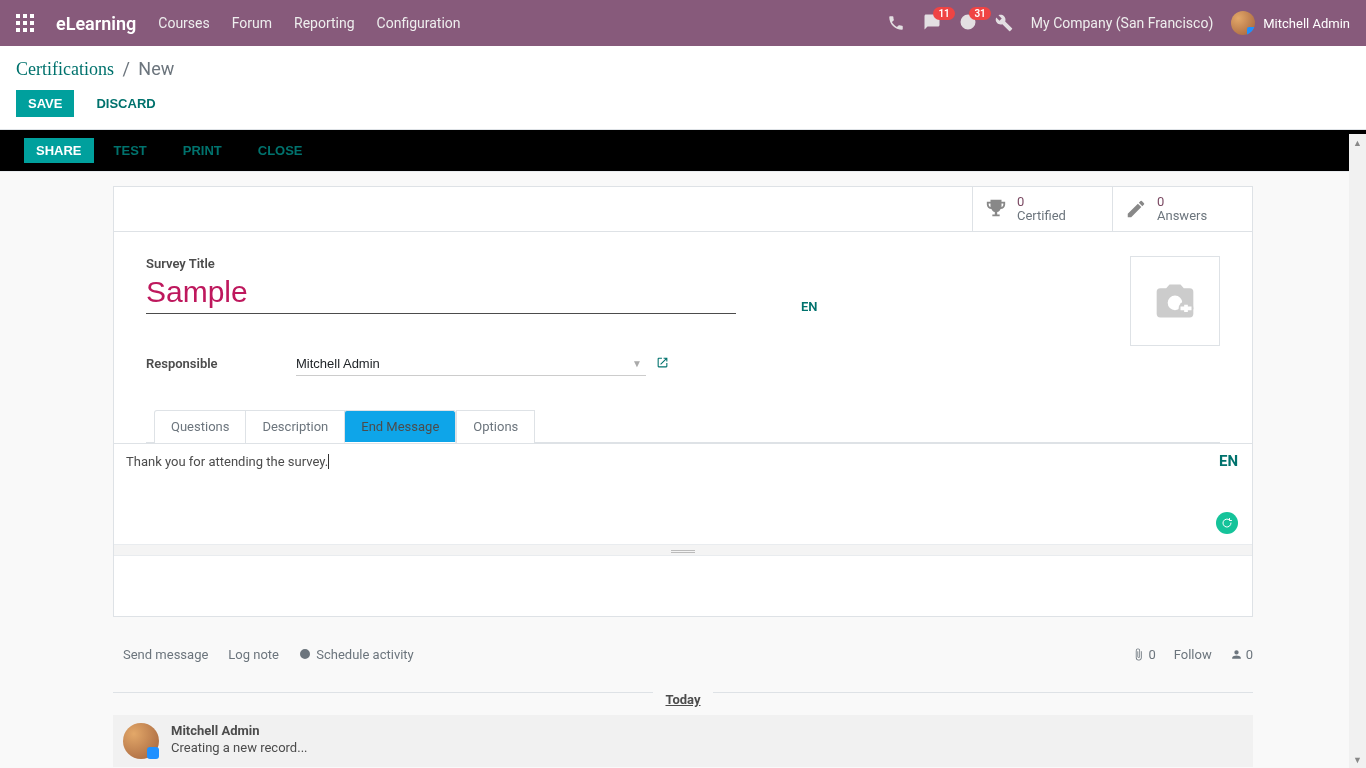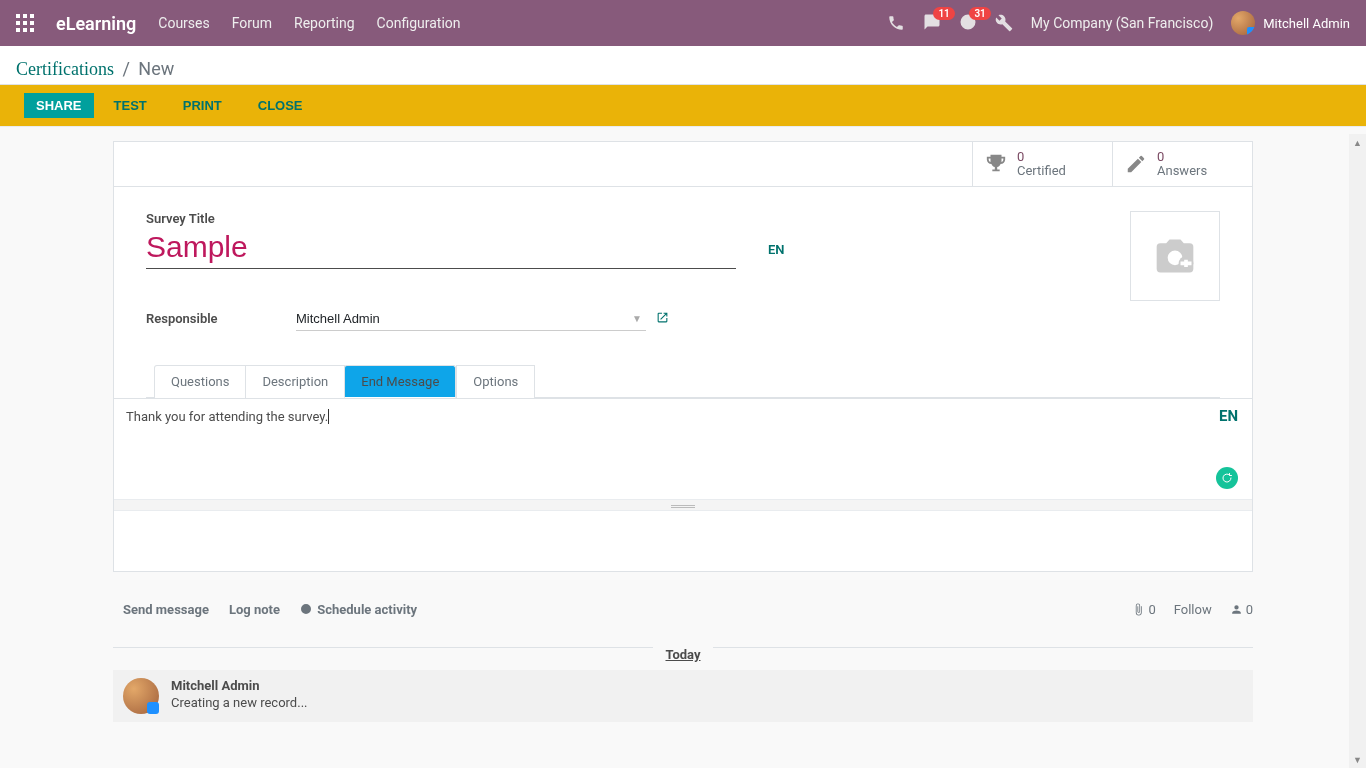--- a/index.html
+++ b/index.html
@@ -26,40 +26,40 @@
   .breadcrumb { padding: 12px 16px 4px 16px; font-size: 18px; }
   .breadcrumb a { color: #00726d; text-decoration: none; cursor: pointer; font-family: Liberation Serif, serif; }
   .breadcrumb .sep { color: #6c757d; margin: 0 4px; }
   .breadcrumb .current { color: #6c757d; }
   .control-buttons { padding: 6px 16px 12px 16px; display: flex; gap: 10px; align-items: center; }
   .btn { font-size: 13px; font-weight: 600; padding: 6px 12px; border: none; cursor: pointer; text-transform: uppercase; }
   .btn-primary { background: #00a09d; color: #fff; }
   .btn-link { background: transparent; color: #00726d; }
 
   
-  .status-bar { background: #eab308; border-bottom: 1px solid #e9ecef; padding: 8px 24px; display: flex; gap: 4px; align-items: center; }
+  .status-bar { background: #000000; border-bottom: 1px solid #e9ecef; padding: 8px 24px; display: flex; gap: 4px; align-items: center; }
   .status-btn { font-size: 13px; font-weight: 600; padding: 5px 12px; border: none; cursor: pointer; text-transform: uppercase; }
   .status-primary { background: #00a09d; color: #fff; }
   .status-link { background: transparent; color: #00726d; padding: 5px 16px; }
 
   
   .form-wrap { display: flex; justify-content: center; padding: 0; }
   .form-sheet { width: 1140px; background: #fff; border: 1px solid #dee2e6; margin-top: 14px; position: relative; }
 
   
   .stat-buttons { display: flex; justify-content: flex-end; border-bottom: 1px solid #dee2e6; }
   .stat-btn { width: 140px; height: 44px; border-left: 1px solid #dee2e6; display: flex; align-items: center; gap: 10px; padding: 0 12px; cursor: pointer; }
   .stat-btn svg { width: 22px; height: 22px; fill: #888; }
   .stat-text { display: flex; flex-direction: column; line-height: 1.1; }
   .stat-num { color: #7a4962; font-size: 13px; }
   .stat-label { color: #6c757d; font-size: 13px; }
 
   
   .form-body { padding: 24px 32px 0 32px; position: relative; }
-  .title-row { display: flex; gap: 28px; align-items: center; }
+  .title-row { display: flex; gap: 61px; align-items: flex-end; }
   .title-col { flex: 0 0 590px; }
   .field-label { font-size: 13px; color: #4c4c4c; font-weight: 600; margin-bottom: 2px; }
   .title-input { font-size: 30px; font-weight: 500; color: #be185d; border: none; border-bottom: 1px solid #4c4c4c; width: 100%; padding: 2px 0 4px 0; outline: none; }
   .lang-tag { color: #00726d; font-weight: 600; font-size: 13px; cursor: pointer; margin-top: 18px; margin-left: 4px; }
   .image-placeholder { position: absolute; top: 24px; right: 32px; width: 90px; height: 90px; border: 1px solid #dee2e6; display: flex; align-items: center; justify-content: center; cursor: pointer; }
   .image-placeholder svg { width: 52px; height: 44px; fill: #ccc; }
 
   .responsible-row { display: flex; align-items: center; margin-top: 38px; gap: 0; }
   .responsible-row .field-label { width: 150px; font-weight: 600; }
   .m2o-wrap { display: flex; align-items: center; border-bottom: 1px solid #ccc; width: 350px; position: relative; }
@@ -85,21 +85,21 @@
   .grammarly svg { width: 12px; height: 12px; stroke: #fff; fill: none; stroke-width: 2; }
 
   .resize-handle { height: 12px; background: #f4f4f4; border-top: 1px solid #e9ecef; border-bottom: 1px solid #e9ecef; display: flex; align-items: center; justify-content: center; cursor: ns-resize; }
   .resize-handle span { width: 24px; height: 1px; background: #bbb; box-shadow: 0 2px 0 #bbb; }
 
   .sheet-footer { height: 60px; }
 
   
   .chatter { width: 1140px; margin: 14px auto 0 auto; }
   .chatter-top { display: flex; align-items: center; padding: 10px 0; font-size: 13px; }
-  .chatter-btn { color: #6c757d; font-weight: 700; padding: 6px 10px; cursor: pointer; }
+  .chatter-btn { color: #6c757d; font-weight: 400; padding: 6px 10px; cursor: pointer; }
   .chatter-btn svg { width: 12px; height: 12px; fill: #6c757d; vertical-align: -1px; margin-right: 2px; }
   .chatter-right { margin-left: auto; display: flex; align-items: center; gap: 18px; color: #6c757d; }
   .chatter-right span { cursor: pointer; display: flex; align-items: center; gap: 3px; }
   .chatter-right svg { width: 13px; height: 13px; fill: #6c757d; }
 
   .today-sep { display: flex; align-items: flex-start; margin: 14px 0 8px 0; text-decoration: underline; }
   .today-sep::before, .today-sep::after { content: ""; flex: 1; border-top: 1px solid #dee2e6; }
   .today-sep span { padding: 0 12px; font-weight: 700; font-size: 13px; color: #4c4c4c; }
 
   .message { background: #f1f1f1; padding: 8px 10px; display: flex; gap: 12px; align-items: flex-start; }
@@ -160,20 +160,24 @@
       <span>Mitchell Admin</span>
     </div>
   </div>
 </div>
 
 <div class="control-area">
   <div class="breadcrumb">
     <a>Certifications</a>
     <span class="sep">/</span>
     <span class="current">New</span>
+  </div>
+  <div class="control-buttons">
+    <button class="btn btn-primary">Save</button>
+    <button class="btn btn-link">Discard</button>
   </div>
 </div>
 
 <div class="status-bar">
   <button class="status-btn status-primary">Share</button>
   <button class="status-btn status-link">Test</button>
   <button class="status-btn status-link">Print</button>
   <button class="status-btn status-link">Close</button>
 </div>
 

